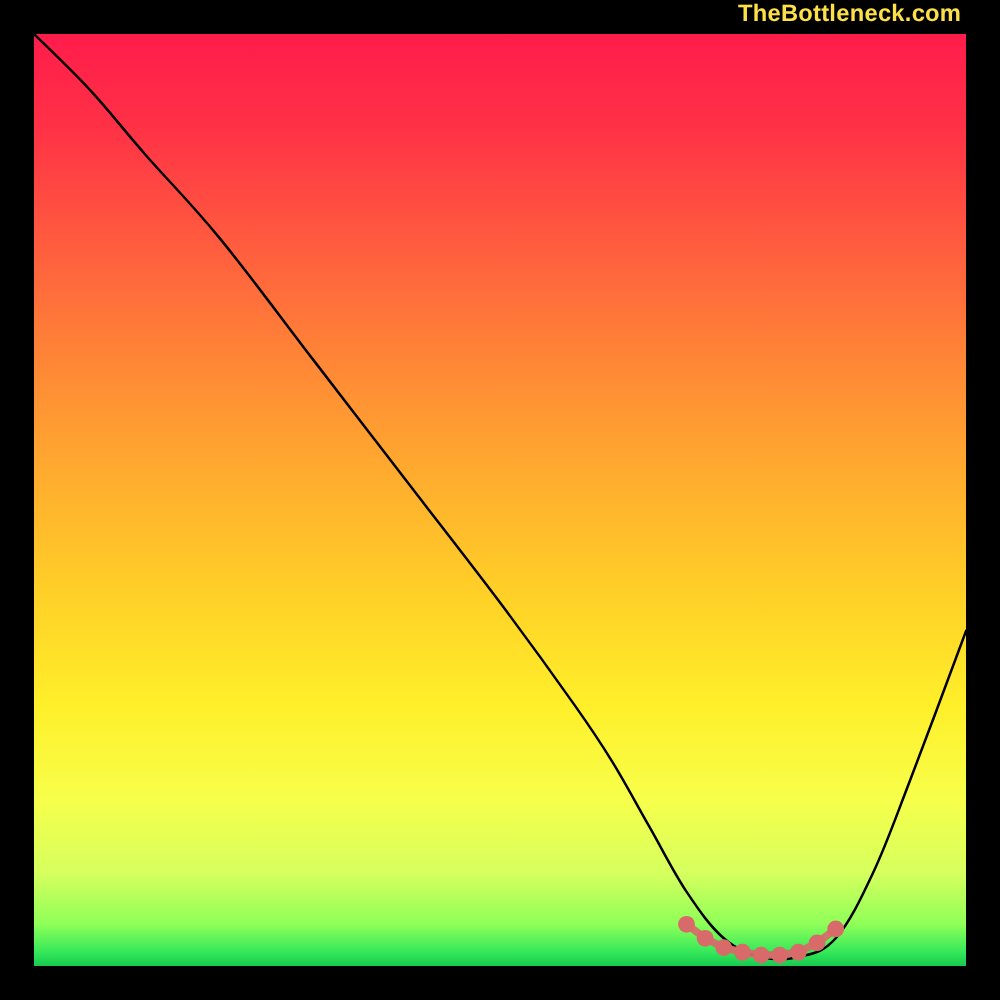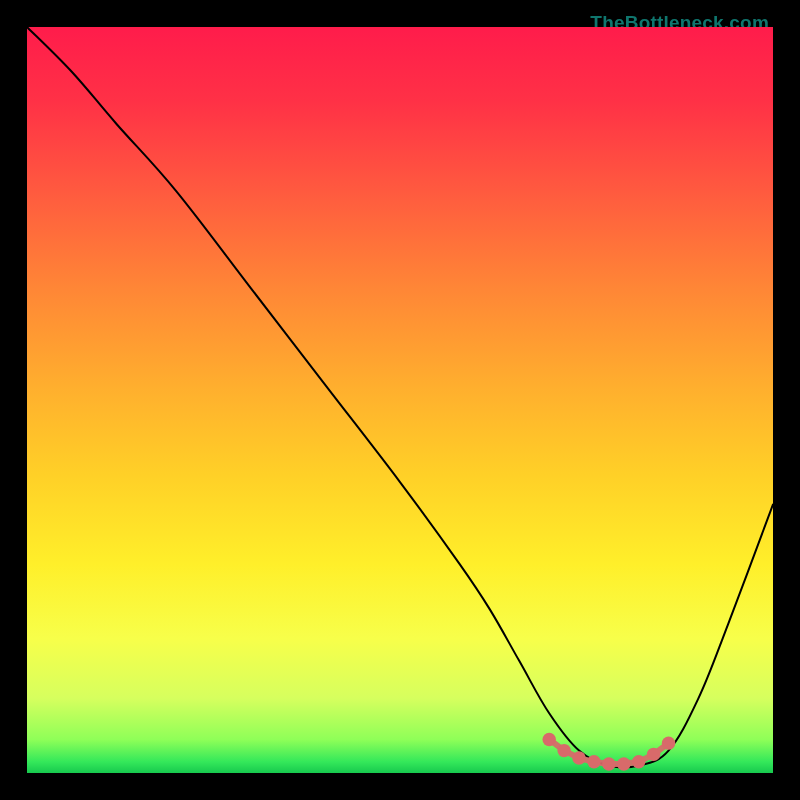--- a/index.html
+++ b/index.html
@@ -17,24 +17,24 @@
     width: 746px;
     height: 746px;
     overflow: hidden;
   }
   .gradient {
     position: absolute;
     inset: 0;
   }
   .watermark {
     position: absolute;
-    top: 13px;
+    top: 2px;
     right: 31px;
     font: 600 19px/1 Arial, Helvetica, sans-serif;
-    color: #0f766e;
+    color: #fde047;
     letter-spacing: 0.2px;
   }
   svg.curve {
     position: absolute;
     inset: 0;
     width: 100%;
     height: 100%;
   }
 </style>
 </head>

